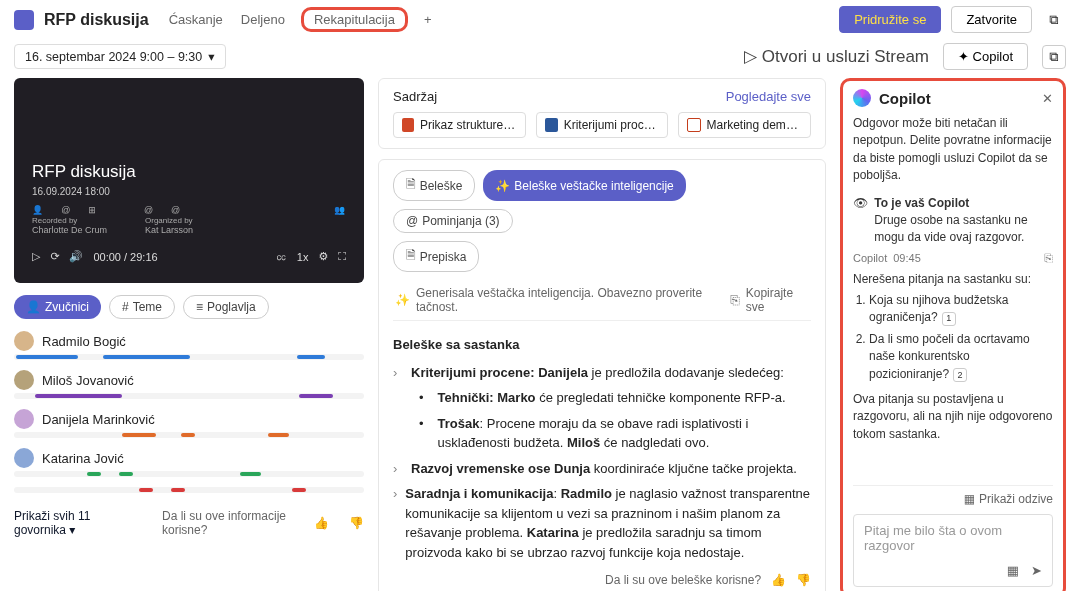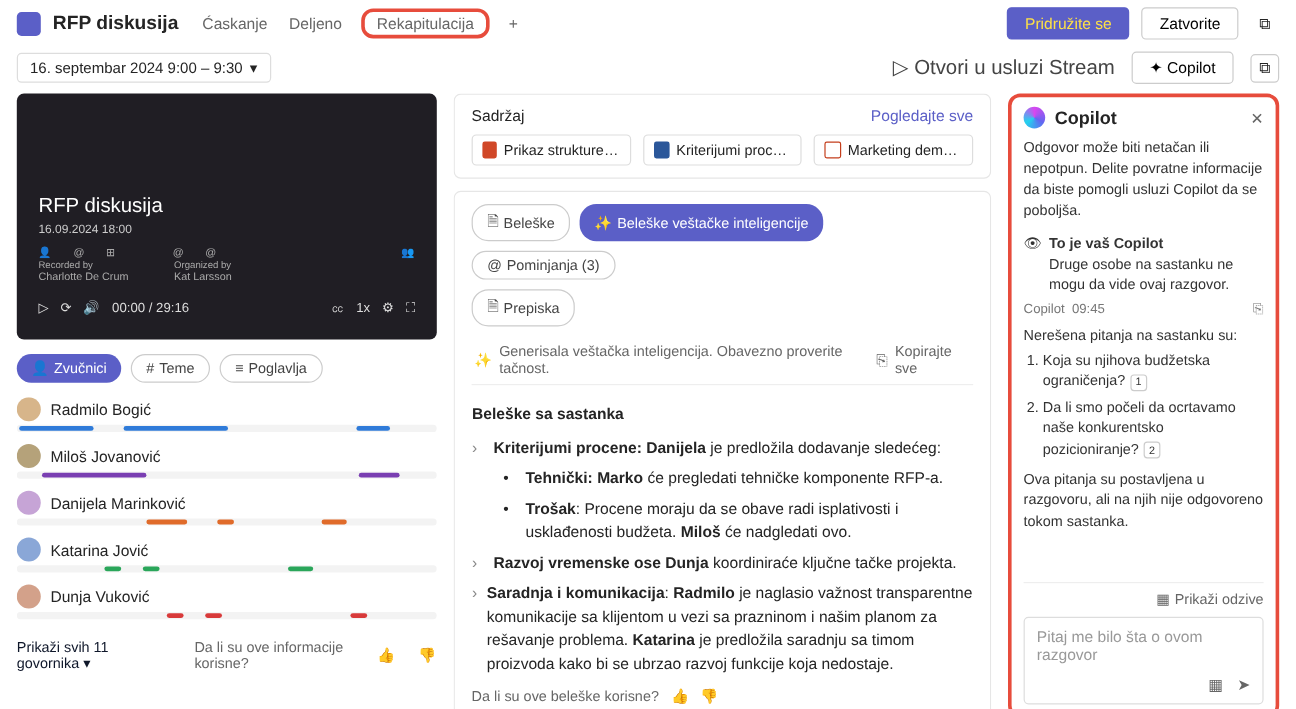--- a/index.html
+++ b/index.html
@@ -48,21 +48,21 @@
   .file-chip { border: 1px solid #ddd; border-radius: 4px; padding: 5px 8px; font-size: 12px; display: flex; align-items: center; gap: 6px; flex:1; min-width:0; }
   .file-icon { width: 14px; height: 14px; border-radius: 2px; }
   .notes-tabs { display: flex; gap: 8px; flex-wrap:wrap; }
   .notes-card { flex:1; display:flex; flex-direction:column; overflow:hidden; }
   .ai-line { display:flex; align-items:center; gap:6px; color:#666; font-size:12px; padding:6px 2px; border-bottom:1px solid #eee; margin:8px 0; }
   .notes-body { font-size:13px; line-height:1.5; overflow-y:auto; flex:1; }
   .notes-body h4 { font-size:13px; font-weight:700; margin:6px 0 8px; }
   .notes-body .row { display:flex; gap:8px; margin:6px 0; }
   .caret { color:#888; width:10px; }
   .dot::before { content:"•"; margin-right:6px; }
-  .center-footer { display:flex; gap:10px; align-items:center; font-size:12px; color:#666; padding-top:6px; }
+  .center-footer { display:flex; justify-content:flex-end; gap:10px; align-items:center; font-size:12px; color:#666; padding-top:6px; }
 
   .right { width: 226px; flex-shrink:0; border: 3px solid #e74c3c; border-radius: 10px; padding: 8px 10px; display:flex; flex-direction:column; }
   .cp-head { display:flex; align-items:center; gap:8px; }
   .cp-logo { width:18px; height:18px; border-radius:50%; background: conic-gradient(#d946ef, #6366f1, #22d3ee, #d946ef); }
   .cp-title { font-weight:700; font-size:15px; flex:1; }
   .cp-body { font-size:12px; line-height:1.45; color:#333; overflow-y:auto; flex:1; padding-top:8px; }
   .cp-user-msg { background:#e9e9f5; border-radius:6px; padding:6px 10px; font-size:12px; margin:10px 0 14px auto; width:fit-content; max-width:100%; }
   .cp-meta { font-size:11px; color:#777; display:flex; gap:6px; align-items:center; margin:4px 0; }
   .cp-list li { margin:4px 0 4px 16px; font-size:12px; }
   .num-badge { display:inline-flex; border:1px solid #ccc; border-radius:3px; width:14px; height:14px; font-size:9px; align-items:center; justify-content:center; margin-left:4px; }
@@ -193,24 +193,20 @@
         <div class="timeline">
             <div class="seg" style="width:20%"></div>
             <div class="seg" style="width:4%;background:#2aa65a"></div>
             <div class="seg" style="width:4%"></div>
             <div class="seg" style="width:4%;background:#2aa65a"></div>
             <div class="seg" style="width:30%"></div>
             <div class="seg" style="width:6%;background:#2aa65a"></div>
           </div>
       </div>
       <div class="speaker">
-        <div class="sp-top">
-            <div class="avatar" style="background:#d3a18a"></div>
-            <span>Dunja Vuković</span>
-          </div>
         <div class="timeline">
             <div class="seg" style="width:35%"></div>
             <div class="seg" style="width:4%;background:#d83a3a"></div>
             <div class="seg" style="width:4%"></div>
             <div class="seg" style="width:4%;background:#d83a3a"></div>
             <div class="seg" style="width:30%"></div>
             <div class="seg" style="width:4%;background:#d83a3a"></div>
           </div>
       </div>
     </div>

